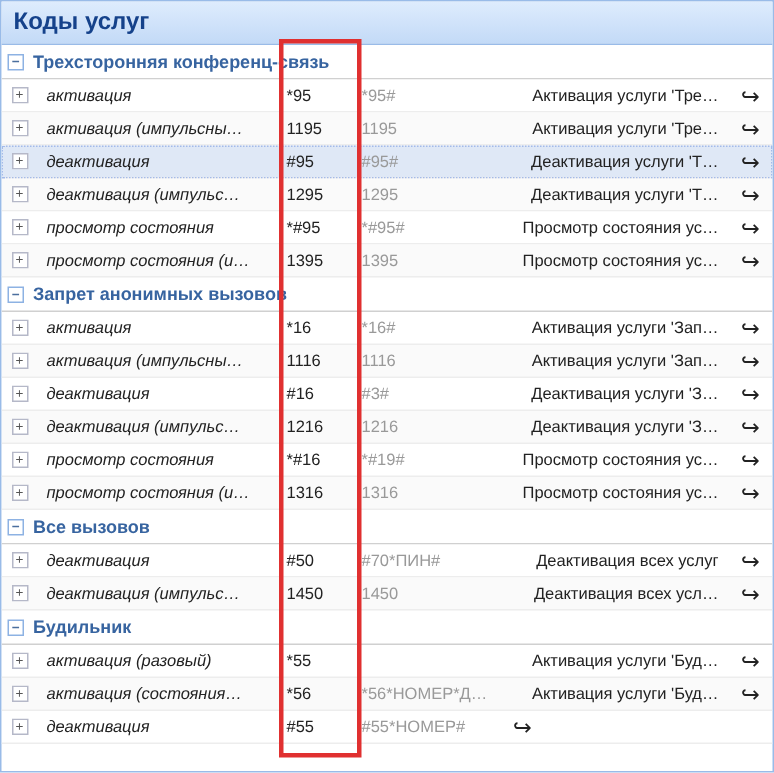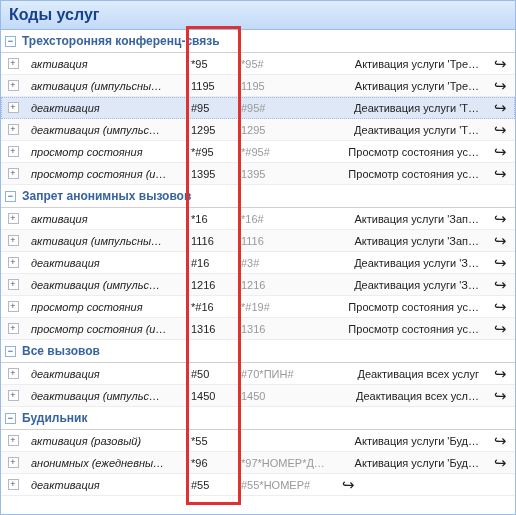--- a/index.html
+++ b/index.html
@@ -318,23 +318,23 @@
         <div class="cell cell-code">*55</div>
         <div class="cell cell-desc">Активация услуги 'Буд…</div>
         <div class="cell cell-action">
           <span class="reply-icon">↩</span>
         </div>
       </div>
       <div class="row alt">
         <div class="cell cell-expand">
           <span class="expand-icon">+</span>
         </div>
-        <div class="cell cell-name">анонимных (ежедневны…</div>
-        <div class="cell cell-code">*96</div>
-        <div class="cell cell-code2">*97*НОМЕР*Д…</div>
+        <div class="cell cell-name">активация (состояния…</div>
+        <div class="cell cell-code">*56</div>
+        <div class="cell cell-code2">*56*НОМЕР*Д…</div>
         <div class="cell cell-desc">Активация услуги 'Буд…</div>
         <div class="cell cell-action">
           <span class="reply-icon">↩</span>
         </div>
       </div>
       <div class="row">
         <div class="cell cell-expand">
           <span class="expand-icon">+</span>
         </div>
         <div class="cell cell-name">деактивация</div>

